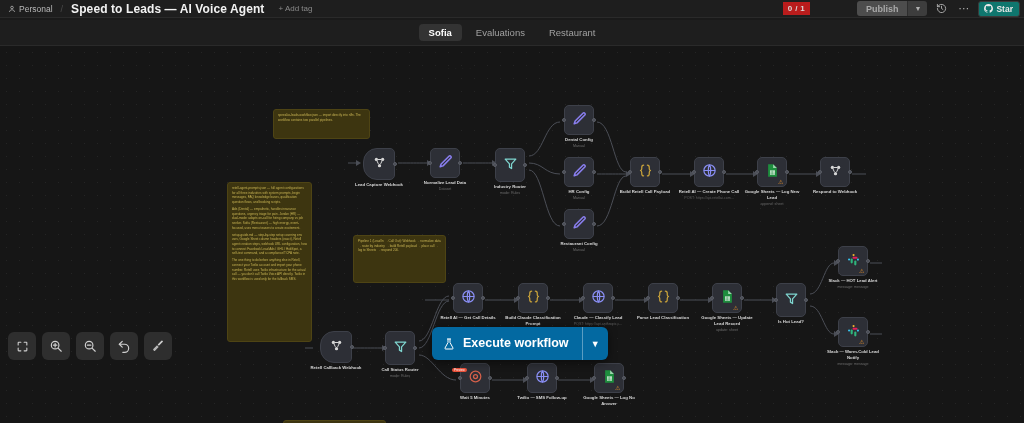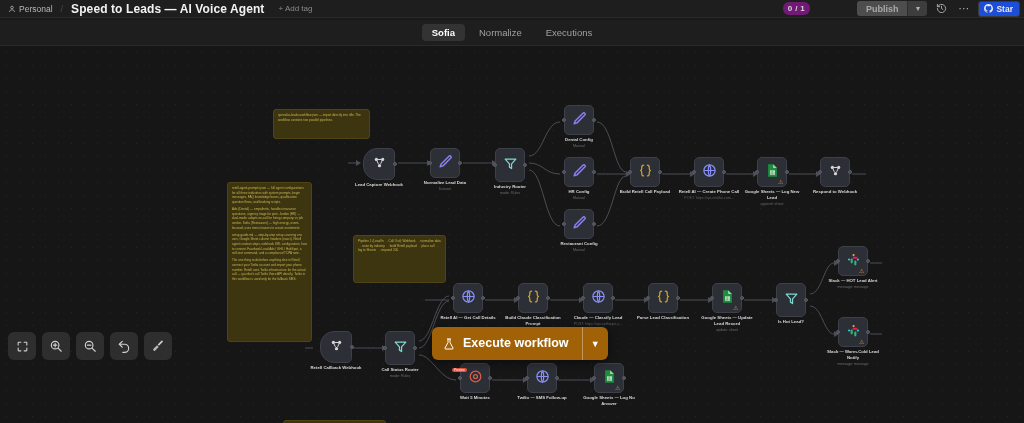--- a/index.html
+++ b/index.html
@@ -21,38 +21,38 @@
   }
   .tb-left { display: flex; align-items: center; gap: 6px; padding-left: 8px; }
   .personal { display: flex; align-items: center; gap: 3px; color: #b8b8b8; font-size: 8.5px; }
   .person-ico { width: 8px; height: 8px; display: block; }
   .divider-slash { color: #4a4a4a; font-size: 9px; margin: 0 2px; }
   .wf-title { color: #f2f2f2; font-size: 12px; font-weight: bold; letter-spacing: .1px; }
   .add-tag { color: #8a8a8a; font-size: 8px; margin-left: 8px; }
 
   .tb-right { margin-left: auto; display: flex; align-items: center; gap: 7px; padding-right: 4px; }
   .counter {
-    background: #701a75; color: #d8d8d8; font-size: 8px; font-weight: bold;
-    padding: 2px 5px; border-radius: 6px; letter-spacing: .3px;
+    background: #b91c1c; color: #d8d8d8; font-size: 8px; font-weight: bold;
+    padding: 2px 5px; border-radius: 0; letter-spacing: .3px;
   }
   .publish-group { display: flex; align-items: stretch; height: 15px; padding-left: 40px; }
   .publish-btn {
     background: #4d4d4d; color: #a8a8a8; font-size: 9px; font-weight: bold;
     padding: 0 9px; display: flex; align-items: center;
     border-radius: 3px 0 0 3px;
   }
   .publish-caret {
     background: #3d3d3d; color: #b0b0b0; width: 20px;
     display: flex; align-items: center; justify-content: center;
     border-radius: 0 3px 3px 0; border-left: 1px solid #2e2e2e; font-size: 7px;
   }
   .ico-btn { color: #b0b0b0; display: flex; align-items: center; justify-content: center; width: 15px; height: 15px; }
   .dots { color: #b0b0b0; font-size: 11px; letter-spacing: .5px; line-height: 5px; }
   .star-btn {
-    background: #1d4ed8; border: 1px solid #3a3a3a; border-radius: 3px;
+    background: #0f766e; border: 1px solid #3a3a3a; border-radius: 3px;
     display: flex; align-items: center; gap: 3px; padding: 2px 6px 2px 5px;
     color: #e8e8e8; font-size: 8.5px; font-weight: bold; height: 16px;
   }
 
   
   .tabs {
     position: absolute; top: 20px; left: 0; width: 1024px; height: 26px;
     display: flex; align-items: center; justify-content: center;
     border-bottom: 1px solid #2a2a2a; background: #1e1e1e; z-index: 39;
   }
@@ -110,21 +110,21 @@
   }
   .sticky p { font-size: 3.1px; line-height: 1.5; color: #c8b454; margin-bottom: 2.5px; }
   .sticky.s1 { left: 273px; top: 63px; width: 97px; height: 30px; }
   .sticky.s2 { left: 227px; top: 136px; width: 85px; height: 160px; }
   .sticky.s3 { left: 353px; top: 189px; width: 93px; height: 48px; }
   .sticky.s4 { left: 283px; top: 374px; width: 103px; height: 26px; }
 
   
   .exec-wrap {
     position: absolute; left: 432px; bottom: 5px; display: flex; align-items: stretch;
-    background: #a16207; border-radius: 6px; box-shadow: 0 2px 8px rgba(0,0,0,.5);
+    background: #0369a1; border-radius: 6px; box-shadow: 0 2px 8px rgba(0,0,0,.5);
     z-index: 30; height: 33px;
   }
   .exec-main { display: flex; align-items: center; gap: 8px; padding: 0 13px 0 11px; }
   .exec-flask { color: #fff; width: 12px; height: 14px; }
   .exec-txt-1 { color: #fff; font-size: 12.5px; font-weight: bold; line-height: 1.1; }
   .exec-txt-2 { color: #ffe6e0; font-size: 10.5px; line-height: 1.25; }
   .exec-caret {
     width: 26px; border-left: 1px solid rgba(255,255,255,.35);
     display: flex; align-items: center; justify-content: center; color: #fff; font-size: 9px;
   }
@@ -180,22 +180,22 @@
         <svg width="9" height="9" viewBox="0 0 16 16" fill="#e8e8e8">
           <path d="M8 0C3.6 0 0 3.6 0 8c0 3.5 2.3 6.5 5.5 7.6.4.1.5-.2.5-.4v-1.4c-2.2.5-2.7-1-2.7-1-.4-.9-.9-1.2-.9-1.2-.7-.5.1-.5.1-.5.8.1 1.2.8 1.2.8.7 1.2 1.9.9 2.4.7.1-.5.3-.9.5-1.1-1.8-.2-3.6-.9-3.6-3.9 0-.9.3-1.6.8-2.1-.1-.2-.4-1 .1-2.1 0 0 .7-.2 2.2.8.6-.2 1.3-.3 2-.3s1.4.1 2 .3c1.5-1 2.2-.8 2.2-.8.5 1.1.2 1.9.1 2.1.5.6.8 1.3.8 2.1 0 3-1.8 3.7-3.6 3.9.3.3.5.8.5 1.5v2.2c0 .2.1.5.6.4C13.7 14.5 16 11.5 16 8c0-4.4-3.6-8-8-8z"></path>
         </svg>
         <span>Star</span>
       </div>
     </div>
   </div>
 
   <div class="tabs">
     <div class="tab active">Sofia</div>
-    <div class="tab">Normalize</div>
-    <div class="tab">Executions</div>
+    <div class="tab">Evaluations</div>
+    <div class="tab">Restaurant</div>
   </div>
 
   <div class="canvas">
 
     <div class="dotsrow">· · · ·</div>
 
     <svg class="edges">
       <g fill="none" stroke="#4b4e56" stroke-width="1">
 
         <path d="M348 117 L356 117"></path>

